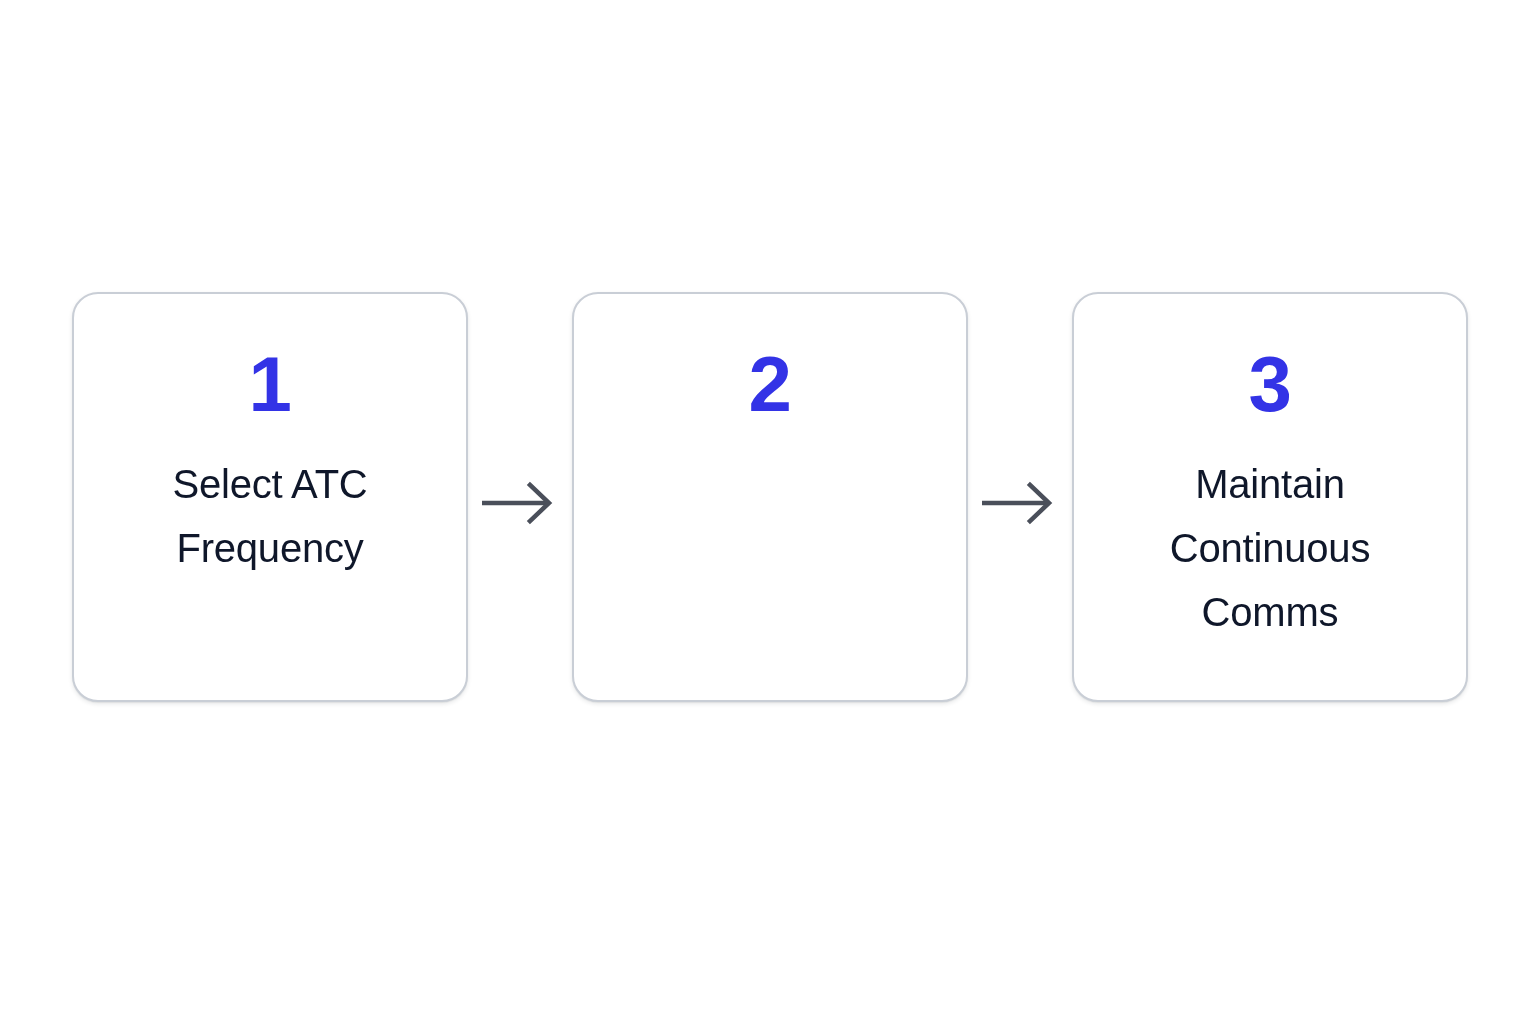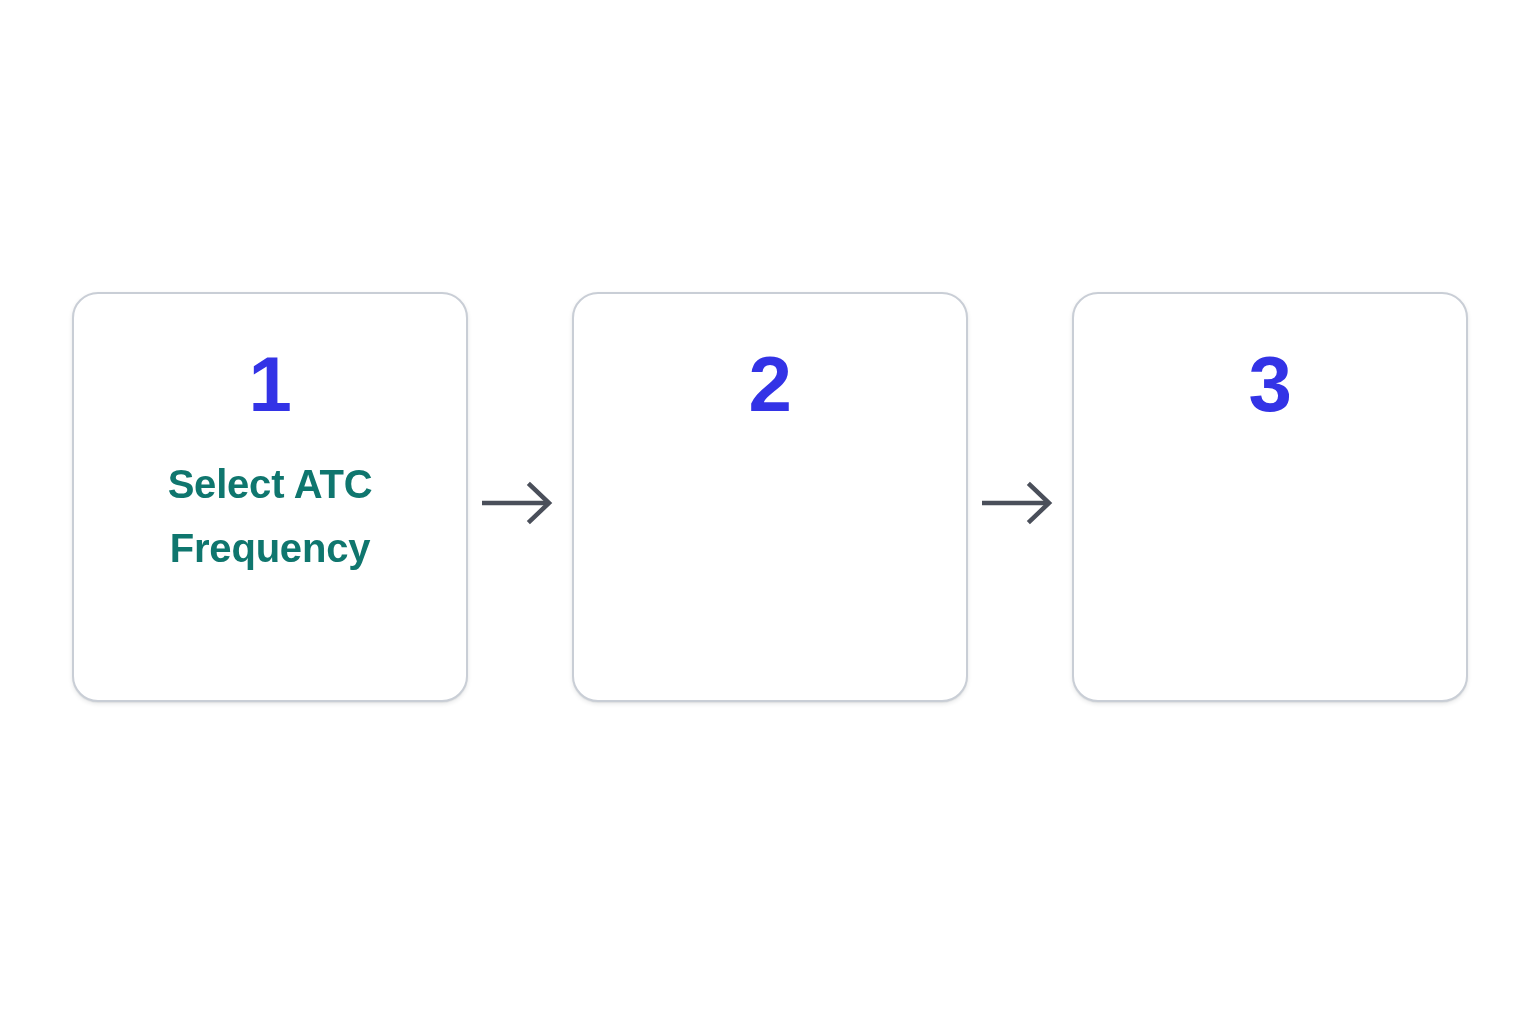--- a/index.html
+++ b/index.html
@@ -65,24 +65,24 @@
     height: 80px;
     display: flex;
     align-items: center;
     justify-content: center;
   }
 
   .step-label {
     margin-top: 28px;
     width: 330px;
     font-size: 40px;
-    font-weight: 700;
+    font-weight: 400;
     line-height: 64px;
     letter-spacing: -0.2px;
-    color: #0f766e;
+    color: #0f172a;
     text-align: center;
     white-space: pre-line;
   }
 
   
   .connector {
     flex: 0 0 auto;
     width: 104px;
     height: 410px;
     display: flex;
@@ -124,16 +124,19 @@
       <span>
         <svg width="76" height="50" viewBox="0 0 76 50" aria-hidden="true">
           <line x1="1" y1="25" x2="62" y2="25" stroke="#4a4f5a" stroke-width="4.5" stroke-linecap="square"></line>
           <polyline points="48,7 67,25 48,43" fill="none" stroke="#4a4f5a" stroke-width="4.5" stroke-linecap="square" stroke-linejoin="miter"></polyline>
         </svg>
       </span>
     </div>
 
     <div class="step-card">
       <div class="step-number">3</div>
+      <div class="step-label">Maintain
+Continuous
+Comms</div>
     </div>
 
   </div>
 </div>
 
 </body></html>

